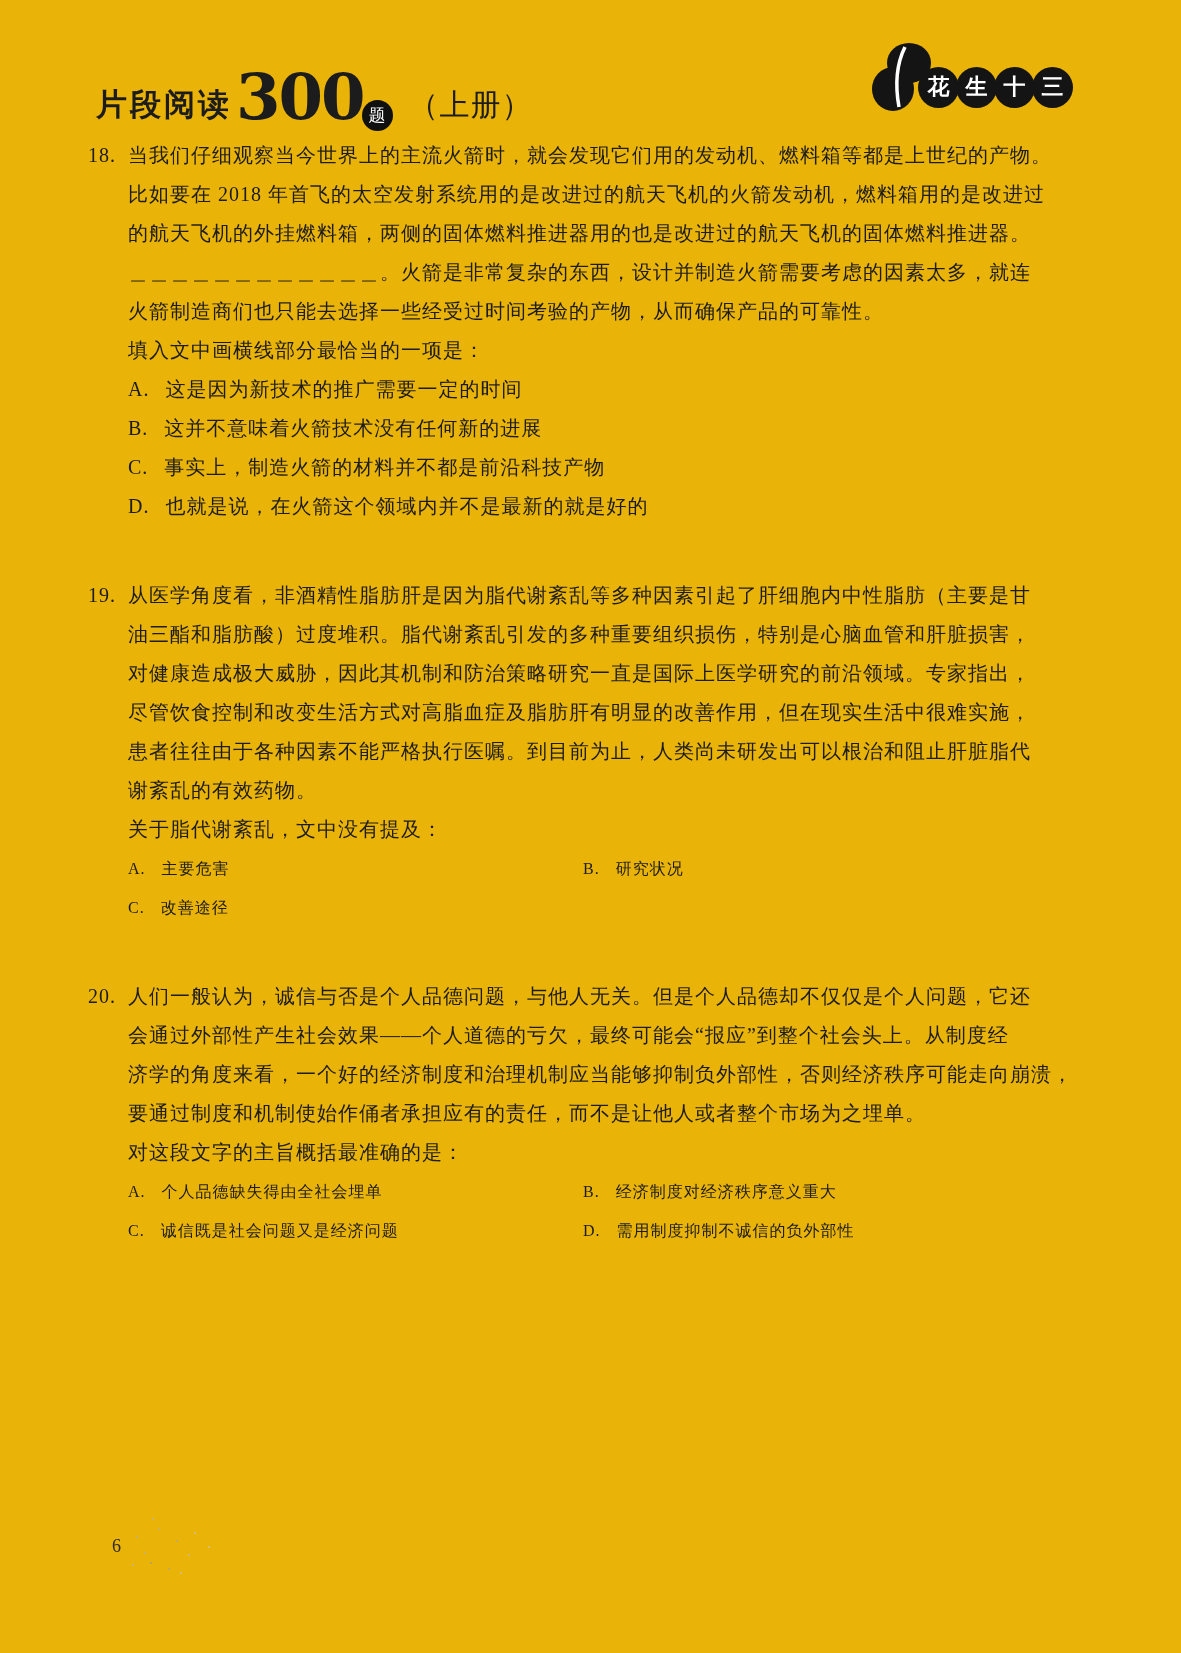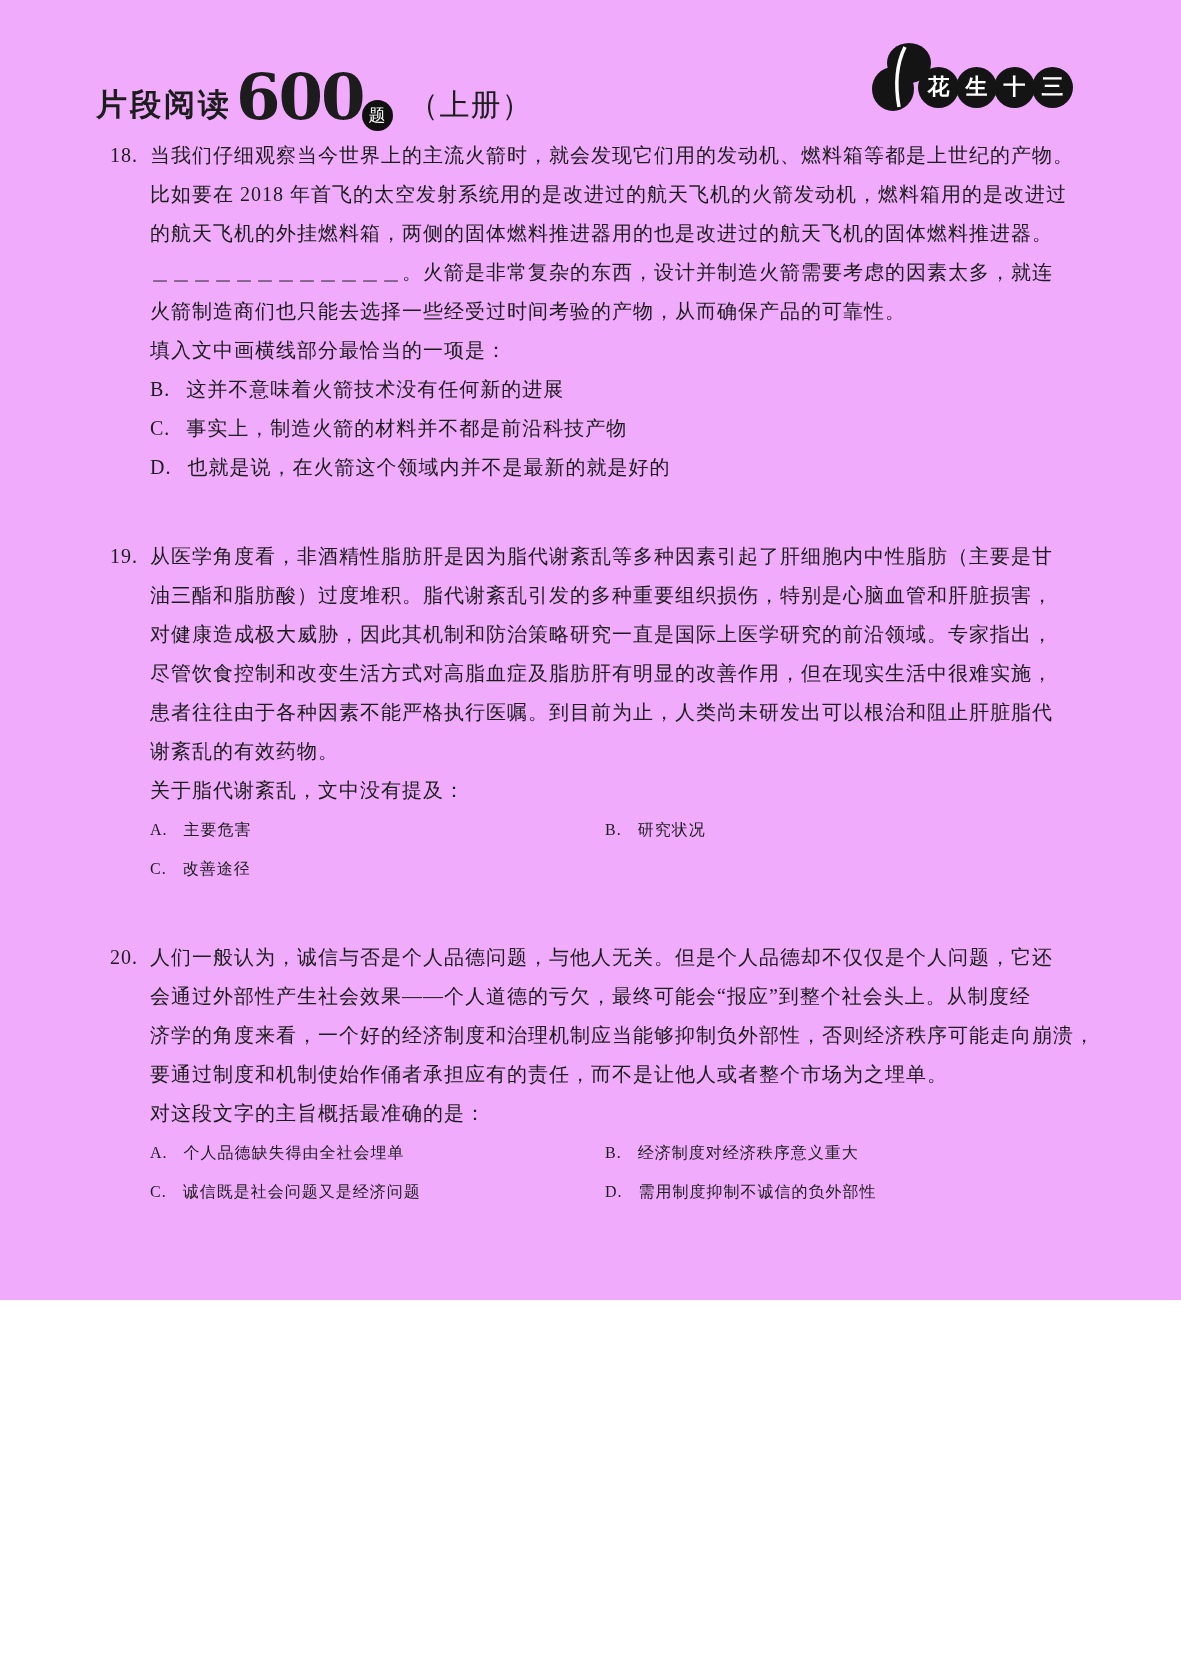--- a/index.html
+++ b/index.html
@@ -1,20 +1,20 @@
 <!DOCTYPE html>
 <html><head>
 <meta charset="utf-8">
 <style>
   html,body{margin:0;padding:0;background:#ffffff;}
   .page{
     position:relative;
-    width:1181px;height:1300px;
+    width:1181px;height:1653px;
     margin:0 auto;
-    background:#f0abfc;
+    background:#eab308;
     font-family:"Liberation Serif","DejaVu Serif",serif;
     color:#1c1c1c;
     overflow:hidden;
   }
   
   .header{
     position:absolute;top:48px;left:96px;right:108px;
     display:flex;justify-content:space-between;align-items:flex-end;
   }
   .title{display:flex;align-items:baseline;}
@@ -34,21 +34,21 @@
   .logo{display:flex;align-items:center;position:relative;height:78px;}
   .logo-blob{margin-right:-14px;transform:translateY(-8px);}
   .logo-chars{display:flex;}
   .logo-char{
     width:41px;height:41px;border-radius:50%;
     background:#141414;color:#ffffff;
     display:flex;align-items:center;justify-content:center;
     font-size:22px;font-weight:700;margin-left:-3px;
   }
   
-  .content{position:absolute;top:136px;left:88px;right:60px;margin-left:22px;}
+  .content{position:absolute;top:136px;left:88px;right:60px;}
   .question{margin-bottom:50px;}
   .q-line,.q-prompt{font-size:20px;line-height:39px;letter-spacing:1px;white-space:nowrap;}
   .q-num{display:inline-block;width:40px;}
   .q-line.cont,.q-prompt,.q-options{padding-left:40px;}
   .q-options.single .q-option{font-size:20px;line-height:39px;letter-spacing:1px;}
   .q-options.two-column{display:grid;grid-template-columns:455px 1fr;}
   .q-options.two-column .q-option{font-size:16px;line-height:39px;letter-spacing:1px;}
   .opt-label{margin-right:16px;}
   
   .page-num{
@@ -64,21 +64,21 @@
   }
 </style>
 </head>
 <body>
 
 <div class="page">
 
   <div class="header">
     <div class="title">
       <span class="t-prefix">片段阅读</span>
-      <span class="t-num">600</span>
+      <span class="t-num">300</span>
       <span class="t-circle">题</span>
       <span class="t-vol">（上册）</span>
     </div>
     <div class="logo">
       <span class="logo-blob">
         <svg width="66" height="72" viewBox="0 0 66 72" aria-hidden="true">
           <ellipse cx="40" cy="22" rx="22" ry="20" fill="#141414"></ellipse>
           <ellipse cx="24" cy="48" rx="21" ry="22" fill="#141414"></ellipse>
           <path d="M36 6 C28 22, 26 44, 30 66" stroke="#ffffff" stroke-width="3.5" fill="none"></path>
         </svg>
@@ -94,20 +94,21 @@
 
   <div class="content">
       <div class="question">
         <div class="q-line"><span class="q-num">18.</span><span class="q-text">当我们仔细观察当今世界上的主流火箭时，就会发现它们用的发动机、燃料箱等都是上世纪的产物。</span></div>
         <div class="q-line cont"><span class="q-text">比如要在 2018 年首飞的太空发射系统用的是改进过的航天飞机的火箭发动机，燃料箱用的是改进过</span></div>
         <div class="q-line cont"><span class="q-text">的航天飞机的外挂燃料箱，两侧的固体燃料推进器用的也是改进过的航天飞机的固体燃料推进器。</span></div>
         <div class="q-line cont"><span class="q-text">＿＿＿＿＿＿＿＿＿＿＿＿。火箭是非常复杂的东西，设计并制造火箭需要考虑的因素太多，就连</span></div>
         <div class="q-line cont"><span class="q-text">火箭制造商们也只能去选择一些经受过时间考验的产物，从而确保产品的可靠性。</span></div>
         <div class="q-prompt">填入文中画横线部分最恰当的一项是：</div>
         <div class="q-options single">
+          <div class="q-option"><span class="opt-label">A.</span><span class="opt-text">这是因为新技术的推广需要一定的时间</span></div>
           <div class="q-option"><span class="opt-label">B.</span><span class="opt-text">这并不意味着火箭技术没有任何新的进展</span></div>
           <div class="q-option"><span class="opt-label">C.</span><span class="opt-text">事实上，制造火箭的材料并不都是前沿科技产物</span></div>
           <div class="q-option"><span class="opt-label">D.</span><span class="opt-text">也就是说，在火箭这个领域内并不是最新的就是好的</span></div>
         </div>
       </div>
       <div class="question">
         <div class="q-line"><span class="q-num">19.</span><span class="q-text">从医学角度看，非酒精性脂肪肝是因为脂代谢紊乱等多种因素引起了肝细胞内中性脂肪（主要是甘</span></div>
         <div class="q-line cont"><span class="q-text">油三酯和脂肪酸）过度堆积。脂代谢紊乱引发的多种重要组织损伤，特别是心脑血管和肝脏损害，</span></div>
         <div class="q-line cont"><span class="q-text">对健康造成极大威胁，因此其机制和防治策略研究一直是国际上医学研究的前沿领域。专家指出，</span></div>
         <div class="q-line cont"><span class="q-text">尽管饮食控制和改变生活方式对高脂血症及脂肪肝有明显的改善作用，但在现实生活中很难实施，</span></div>

